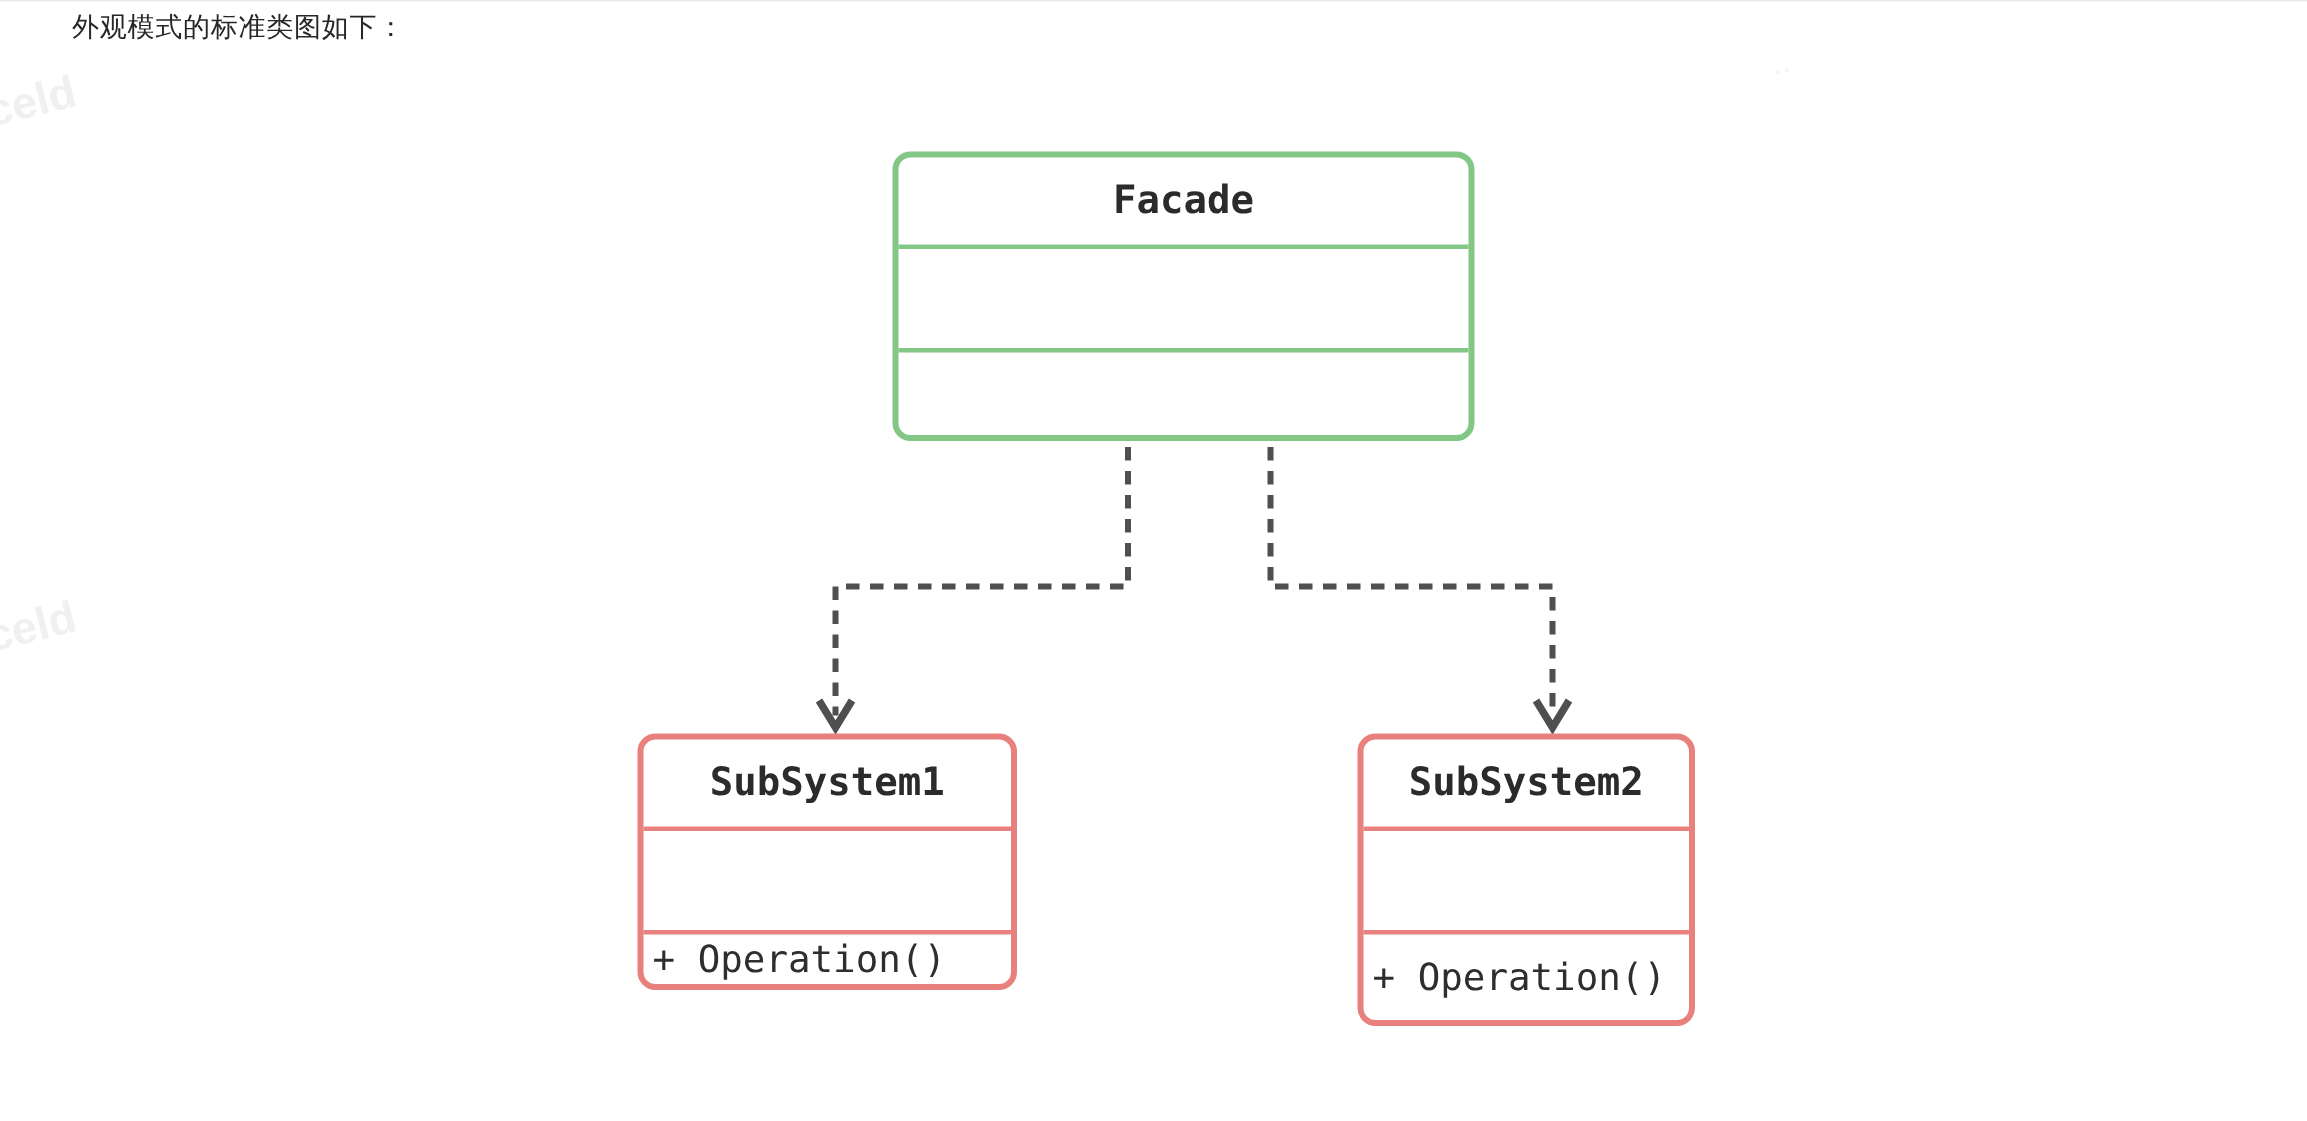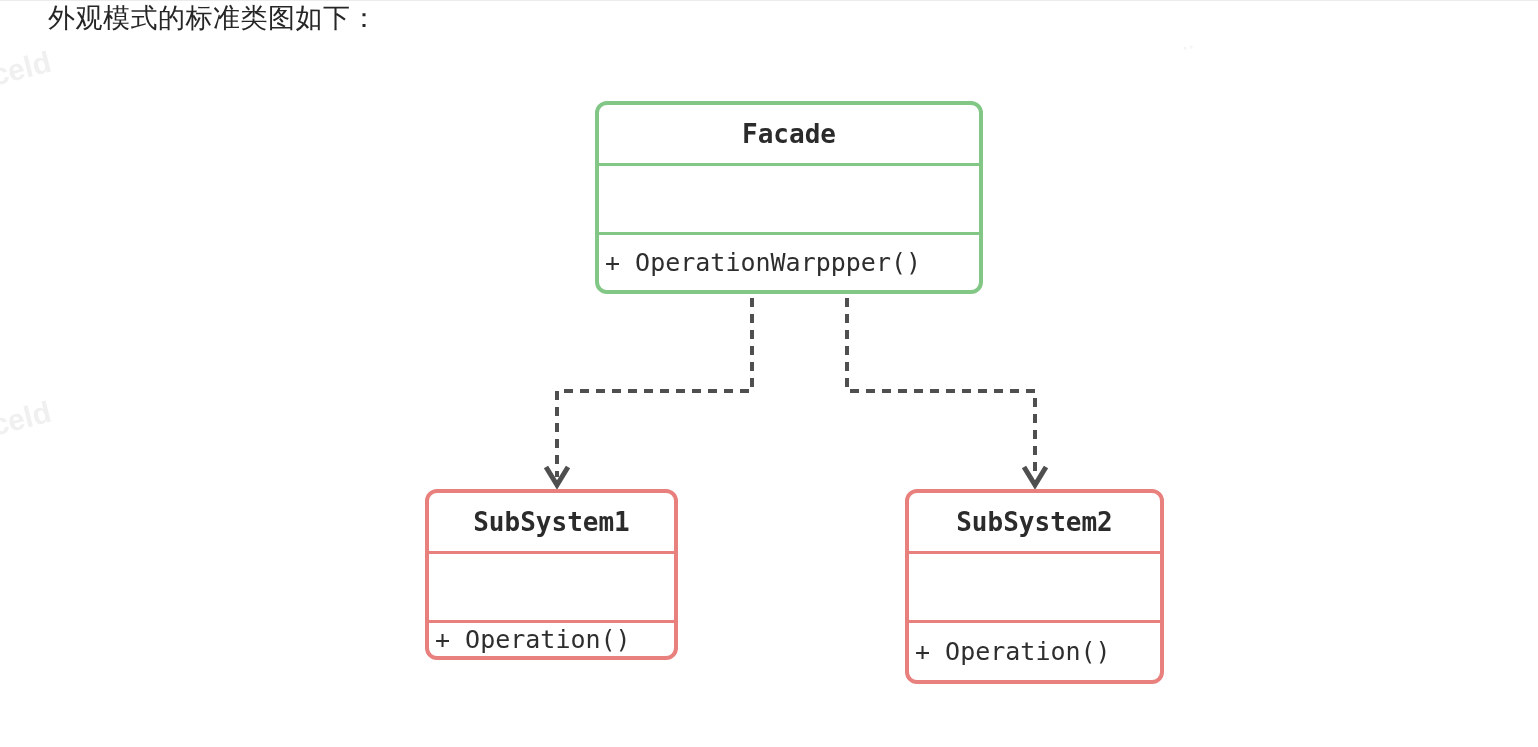--- a/index.html
+++ b/index.html
@@ -8,21 +8,21 @@
     background:#ffffff;
     position:relative;
     overflow:hidden;
     font-family:"Liberation Sans", sans-serif;
     border-top:1px solid #ececec;
     box-sizing:border-box;
   }
   .page-title{
     position:absolute;
     left:48px;top:0px;
-    font-size:27px;
+    font-size:18px;
     line-height:34px;
     color:#262626;
     font-weight:400;
     letter-spacing:0.5px;
     white-space:nowrap;
   }
   .watermark{
     position:absolute;
     left:-8px;
     color:#f0f0f0;
@@ -97,26 +97,25 @@
     <path d="M752,297 L752,390 L557,390 L557,476" stroke-width="4" stroke-dasharray="9,7"></path>
     <path d="M546,466 L557,484 L568,466" stroke-width="5"></path>
     <path d="M847,297 L847,390 L1035,390 L1035,476" stroke-width="4" stroke-dasharray="9,7"></path>
     <path d="M1024,466 L1035,484 L1046,466" stroke-width="5"></path>
   </g>
 </svg>
 
 <div class="uml-class green" style="left:595px;top:100px;width:388px;height:193px;">
   <div class="uml-title">Facade</div>
   <div class="uml-attrs"></div>
-  <div class="uml-methods">+ OperationWarppper()</div>
 </div>
 
 <div class="uml-class red" style="left:425px;top:488px;width:253px;height:171px;">
   <div class="uml-title">SubSystem1</div>
   <div class="uml-attrs"></div>
   <div class="uml-methods">+ Operation()</div>
 </div>
 
-<div class="uml-class red" style="left:905px;top:488px;width:259px;height:195px;">
+<div class="uml-class red" style="left:905px;top:488px;width:225px;height:195px;">
   <div class="uml-title">SubSystem2</div>
   <div class="uml-attrs"></div>
   <div class="uml-methods">+ Operation()</div>
 </div>
 
 </body></html>

